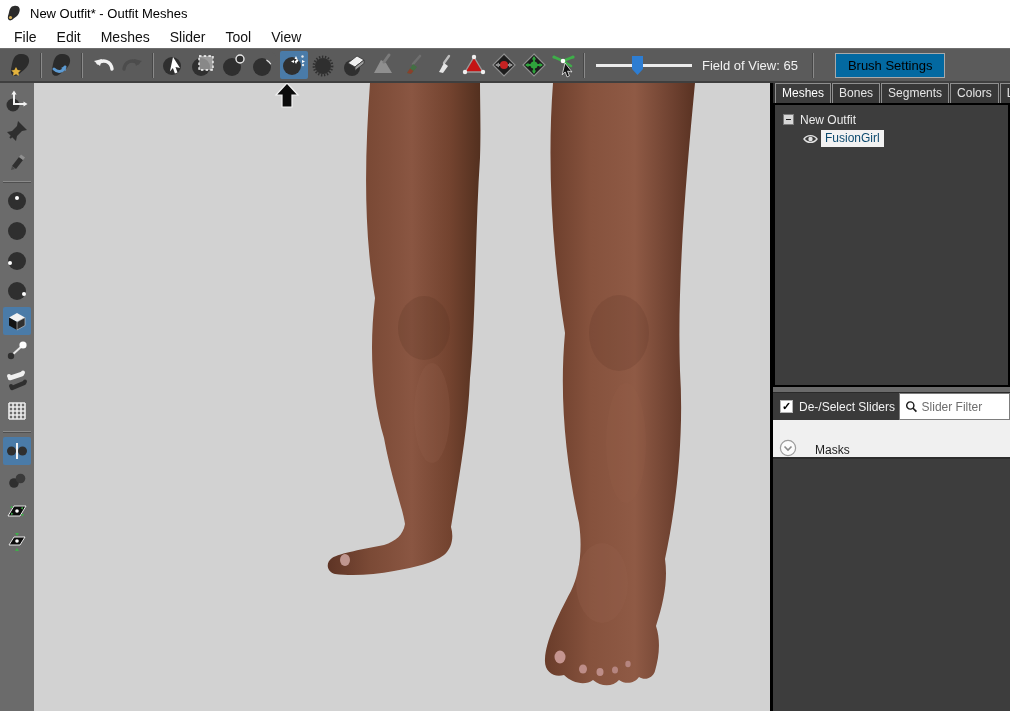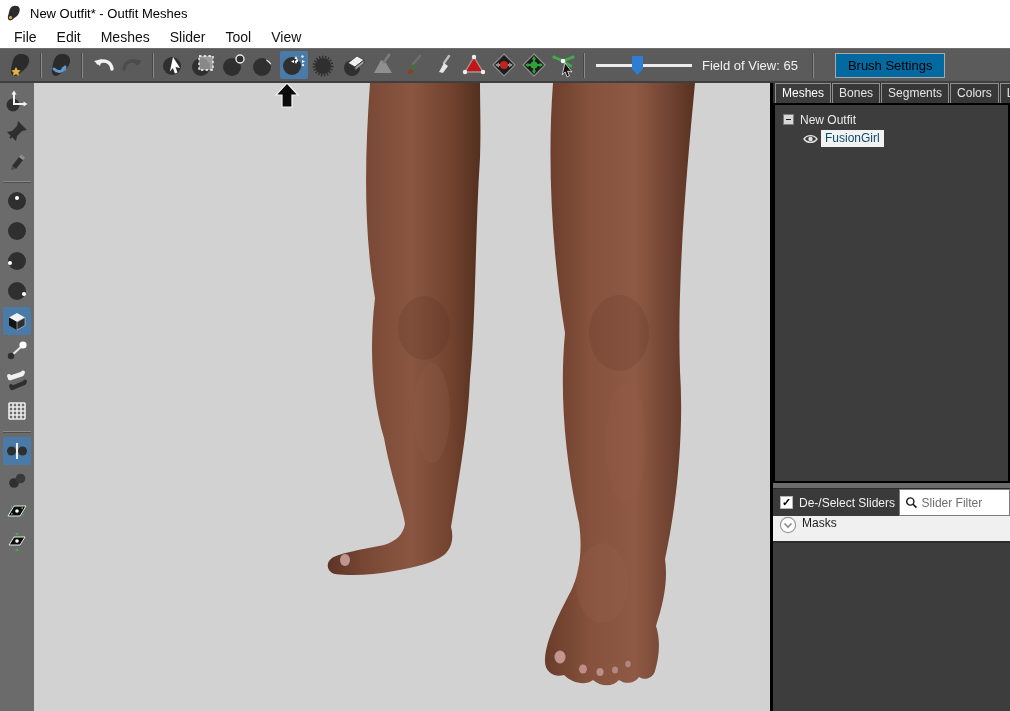--- a/index.html
+++ b/index.html
@@ -48,42 +48,42 @@
     border:1px solid #8a8a8a; box-shadow:2px 2px 4px rgba(0,0,0,.35);
     font-size:12px; color:#484848; padding:2px 7px 3px; white-space:nowrap; }
 
   
   .right-panel { width:240px; flex:0 0 auto; background:#3d3d3d; border-left:3px solid #000;
     display:flex; flex-direction:column; }
   .tabbar { height:20px; background:#303030; display:flex; align-items:flex-end; padding-left:2px; }
   .tab { font-size:12px; color:#e5e5e5; background:#373737; border:1px solid #8f8f8f;
     border-bottom:none; padding:2px 6px 3px; margin-right:1px; white-space:nowrap; }
   .tab.active { color:#fff; background:#3d3d3d; }
-  .tree-area { height:380px; background:#3d3d3d; border:2px solid #000; padding:5px 0 0 6px; }
+  .tree-area { height:284px; background:#3d3d3d; border:2px solid #000; padding:5px 0 0 6px; }
   .tree-row { display:flex; align-items:center; height:19px; font-size:12px; color:#ececec; }
   .tree-row .minus-box { width:11px; height:11px; background:#d8d8d8; border:1px solid #7c7c7c;
     display:flex; align-items:center; justify-content:center; margin:0 6px 0 2px; }
   .tree-row .minus-box i { display:block; width:5px; height:1px; background:#222; }
   .tree-child { padding-left:22px; }
   .tree-label-selected { background:#f2f2f2; color:#0c4a6e; padding:1px 4px 2px; margin-left:3px; }
   .panel-splitter { height:6px; background:#6b6b6b; border-bottom:1px solid #2a2a2a; }
   .controls-row { height:27px; display:flex; }
   .deselect { flex:0 0 126px; background:#3a3a3a; display:flex; align-items:center; gap:6px;
     padding-left:7px; }
   .checkbox { width:13px; height:13px; background:#fff; border:1px solid #b5b5b5; display:flex;
     align-items:center; justify-content:center; font-size:11px; font-weight:bold; color:#000;
     line-height:1; }
   .deselect .label { color:#f2f2f2; font-size:12px; white-space:nowrap; }
   .filter-box { flex:1; background:#fff; border:1px solid #7d7d7d; display:flex; align-items:center;
     gap:4px; padding-left:5px; }
   .filter-box input { border:none; outline:none; font-size:12px; width:100%; height:100%;
     font-family:"Liberation Sans",sans-serif; color:#ec4899; background:transparent; }
   .filter-box input::placeholder { color:#6e6e6e; }
-  .masks-bar { height:27px; background:#f0f0f0; border-bottom:2px solid #2c2c2c; display:flex;
-    align-items:flex-start; gap:5px; padding-left:6px; }
+  .masks-bar { height:39px; background:#f0f0f0; border-bottom:2px solid #2c2c2c; display:flex;
+    align-items:flex-end; gap:18px; padding-left:6px; }
   .masks-bar .label { font-size:12px; color:#1c1c1c; }
   .slider-list { flex:1; background:#3d3d3d; }
 </style>
 </head>
 <body>
 
 <div class="titlebar">
   <svg width="14" height="17" viewBox="0 0 14 17">
     <path d="M7 1 C12 0 14 4 12 8 C11 11 8 12 6 14 C3 17 0 15 1 11 C2 8 2 6 3 4 C4 2 5 1 7 1 Z" fill="#2b2b2b"></path>
     <circle cx="3.5" cy="12.5" r="1.6" fill="#d8b25a"></circle>

